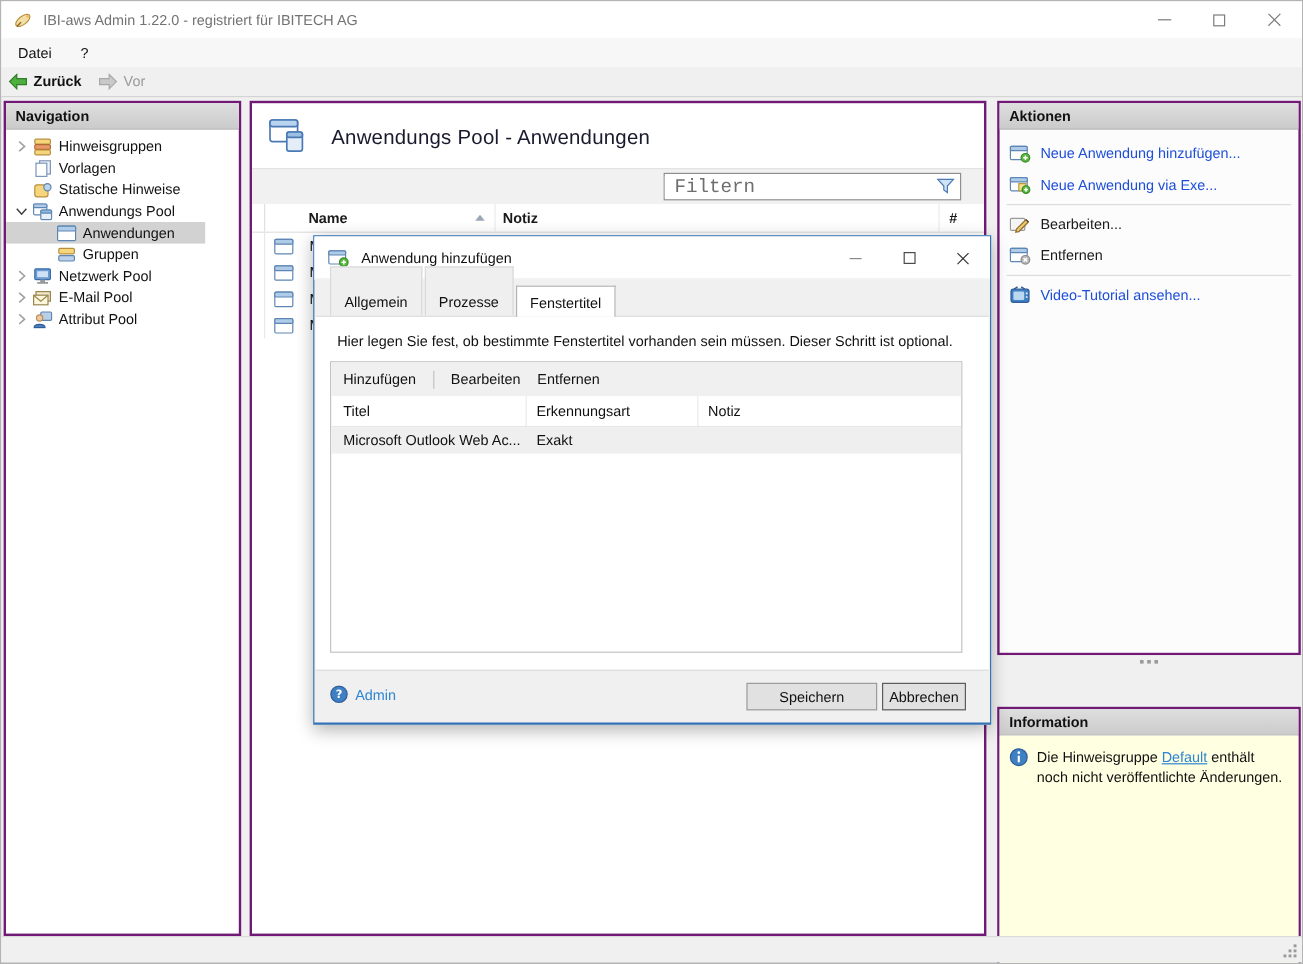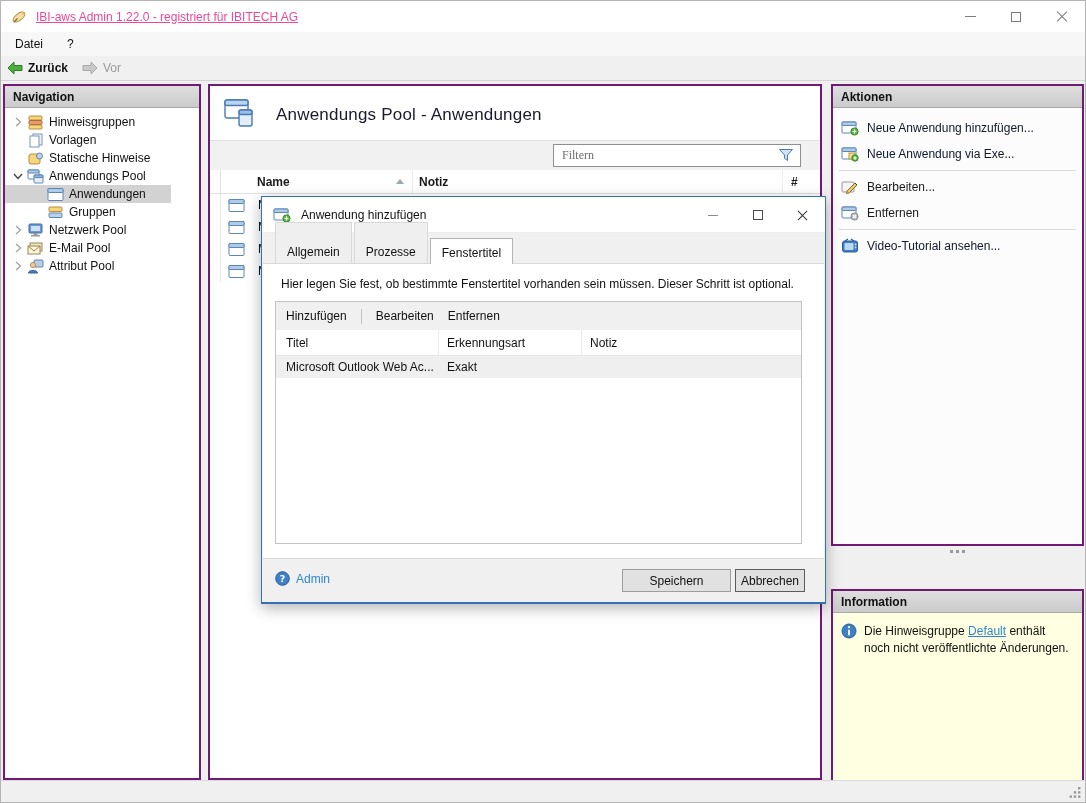--- a/index.html
+++ b/index.html
@@ -5,21 +5,21 @@
   * { margin:0; padding:0; box-sizing:border-box; }
   html,body { background:#888; font-family:"Liberation Sans", sans-serif; }
   .window {
     position:relative; width:1086px; height:803px; background:#f0f0f0;
     border:1px solid #b4b4b4; overflow:hidden; font-size:12px; color:#1a1a1a;
   }
   
   .titlebar { position:absolute; left:0; top:0; width:100%; height:31px; background:#fff;
     display:flex; align-items:center; }
   .titlebar .app-ico { margin:0 8px 0 10px; }
-  .titlebar .title-text { color:#ec4899; font-size:12px;text-decoration:underline; }
+  .titlebar .title-text { color:#737373; font-size:12px; }
   .win-controls { position:absolute; right:0; top:0; height:31px; display:flex; }
   .win-btn { width:46px; height:31px; display:flex; align-items:center; justify-content:center; }
   .glyph-min { width:11px; height:1px; background:#7c7c7c; }
   .glyph-max { width:10px; height:10px; border:1px solid #7c7c7c; }
   .glyph-close { position:relative; width:12px; height:12px; }
   .glyph-close:before,.glyph-close:after { content:""; position:absolute; left:-1px; top:5px; width:14px; height:1px; background:#7c7c7c; }
   .glyph-close:before { transform:rotate(45deg); } .glyph-close:after { transform:rotate(-45deg); }
   
   .menubar { position:absolute; left:0; top:31px; width:100%; height:24px; background:#f7f7f7;
     display:flex; align-items:center; }
@@ -44,22 +44,22 @@
   .tico { width:17px; height:15px; flex:none; margin-right:5px; }
   .tree-item .lbl { color:#111; white-space:nowrap; }
   
   .main-panel { left:207px; top:83px; width:614px; height:696px; }
   .main-title { display:flex; align-items:center; gap:16px; padding:13px 0 10px 14px; }
   .main-title .txt { font-size:17px; font-weight:500; color:#1a1a2e; letter-spacing:.2px; }
   .filter-band { height:30px; background:#f1f1f1; border-top:1px solid #e3e3e3;
     display:flex; align-items:center; justify-content:flex-end; padding-right:19px; }
   .filter-box { width:248px; height:23px; background:#fff; border:1px solid #8f8f8f;
     display:flex; align-items:center; }
-  .filter-box input { border:none; outline:none; flex:1; padding:0 8px; font-size:12px;
-    font-family:Liberation Serif, serif; color:#000000; }
+  .filter-box input { border:none; outline:none; flex:1; padding:0 8px; font-size:16px;
+    font-family:Liberation Mono, monospace; color:#000000; }
   .filter-box input::placeholder { color:#6e6e6e; }
   .filter-box .funnel { margin-right:6px; }
   .m-table-header { height:24px; display:flex; align-items:center; border-bottom:1px solid #e0e0e0;
     font-weight:bold; color:#1a1a1a; }
   .mc-gutter { width:11px; align-self:stretch; border-right:1px solid #e0e0e0; }
   .mc-icon { width:30px; align-self:stretch; }
   .mc-name { width:162px; display:flex; align-items:center; padding-left:6px;
     border-right:1px solid #ececec; align-self:stretch; }
   .mc-name .sort { margin-left:auto; margin-right:8px; width:0; height:0;
     border-left:4px solid transparent; border-right:4px solid transparent;
@@ -68,21 +68,21 @@
     display:flex; align-items:center; }
   .mc-count { width:30px; padding-left:8px; align-self:stretch; display:flex; align-items:center; }
   .m-row { height:22px; display:flex; align-items:center; }
   .m-row .mc-gutter { border-right:1px solid #e8e8e8; height:22px; }
   .m-row .mc-icon { display:flex; align-items:center; justify-content:center; }
   .m-row .lbl { padding-left:7px; color:#111; }
   
   .actions-panel { left:830px; top:83px; width:253px; height:462px; background:#fcfcfc; }
   .action-item { display:flex; align-items:center; gap:8px; padding:4px 8px; margin-top:2px; }
   .action-item .lbl { white-space:nowrap; }
-  .action-item.link .lbl { color:#0f172a;text-align:center; }
+  .action-item.link .lbl { color:#1d4ed8;text-align:center; }
   .action-item.normal .lbl { color:#1a1a1a; }
   .a-sep { height:1px; background:#dcdcdc; margin:4px 6px; }
   .splitter { position:absolute; left:830px; top:545px; width:253px; height:11px; background:#f0f0f0;
     display:flex; align-items:center; justify-content:center; gap:3px; }
   .splitter i { width:3px; height:3px; background:#9a9a9a; display:block; }
   
   .info-panel { left:830px; top:588px; width:253px; height:223px; }
   .info-body { background:#ffffe1; height:calc(100% - 22px); padding:10px 0 0 8px;
     display:flex; gap:7px; }
   .info-text { line-height:1.45; color:#111; width:205px; }

